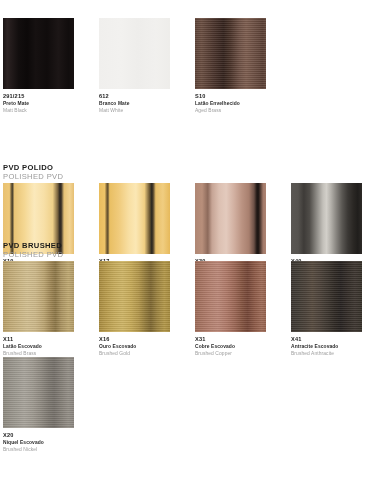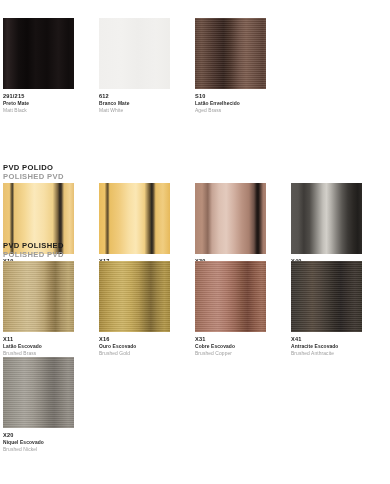--- a/index.html
+++ b/index.html
@@ -38,21 +38,21 @@
   .section-head .ttl {
     display: block;
     font-size: 7.6px;
     font-weight: bold;
     letter-spacing: 0.35px;
     color: #1b1b1b;
   }
   .section-head .sub {
     display: block;
     font-size: 7.6px;
-    font-weight: bold;
+    font-weight: normal;
     letter-spacing: 0.35px;
     color: #9a9a9a;
     margin-top: 1.5px;
   }
 
   .row {
     display: flex;
     flex-direction: row;
   }
   .cell {
@@ -193,21 +193,21 @@
             <div class="caption">
               <span class="code">X40</span>
               <span class="pt">Antracite Polido</span>
               <span class="en">Polished Anthracite</span>
             </div>
           </div>
         </div>
       </div>
       <div style="position: absolute; left: 0px; width: 384px; top: 242px;">
         <div class="section-head">
-          <span class="ttl">PVD POLISHED</span>
+          <span class="ttl">PVD BRUSHED</span>
           <span class="sub">POLISHED PVD</span>
         </div>
         <div class="row" style="position: absolute; left: 0px; top: 19px;">
           <div class="cell">
             <div class="swatch brushed" style="background: linear-gradient(to right, rgb(184, 159, 105) 0%, rgb(194, 171, 119) 10%, rgb(203, 182, 132) 22%, rgb(210, 191, 144) 34%, rgb(205, 184, 137) 46%, rgb(187, 164, 113) 58%, rgb(156, 132, 83) 68%, rgb(141, 119, 72) 74%, rgb(171, 148, 97) 82%, rgb(191, 169, 114) 92%, rgb(180, 156, 103) 100%);">
               <div class="brush"></div>
             </div>
             <div class="caption">
               <span class="code">X11</span>
               <span class="pt">Latão Escovado</span>

